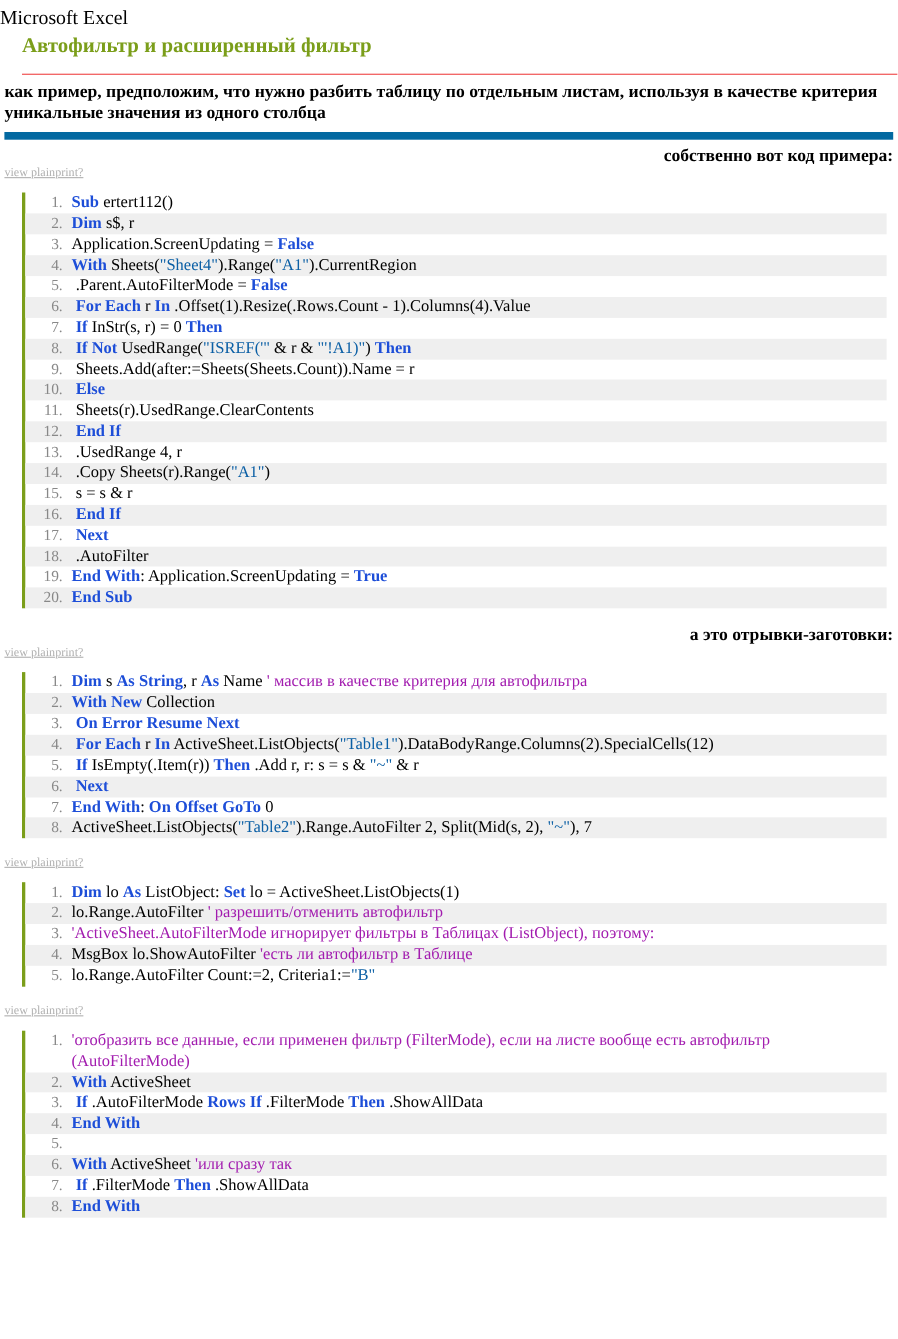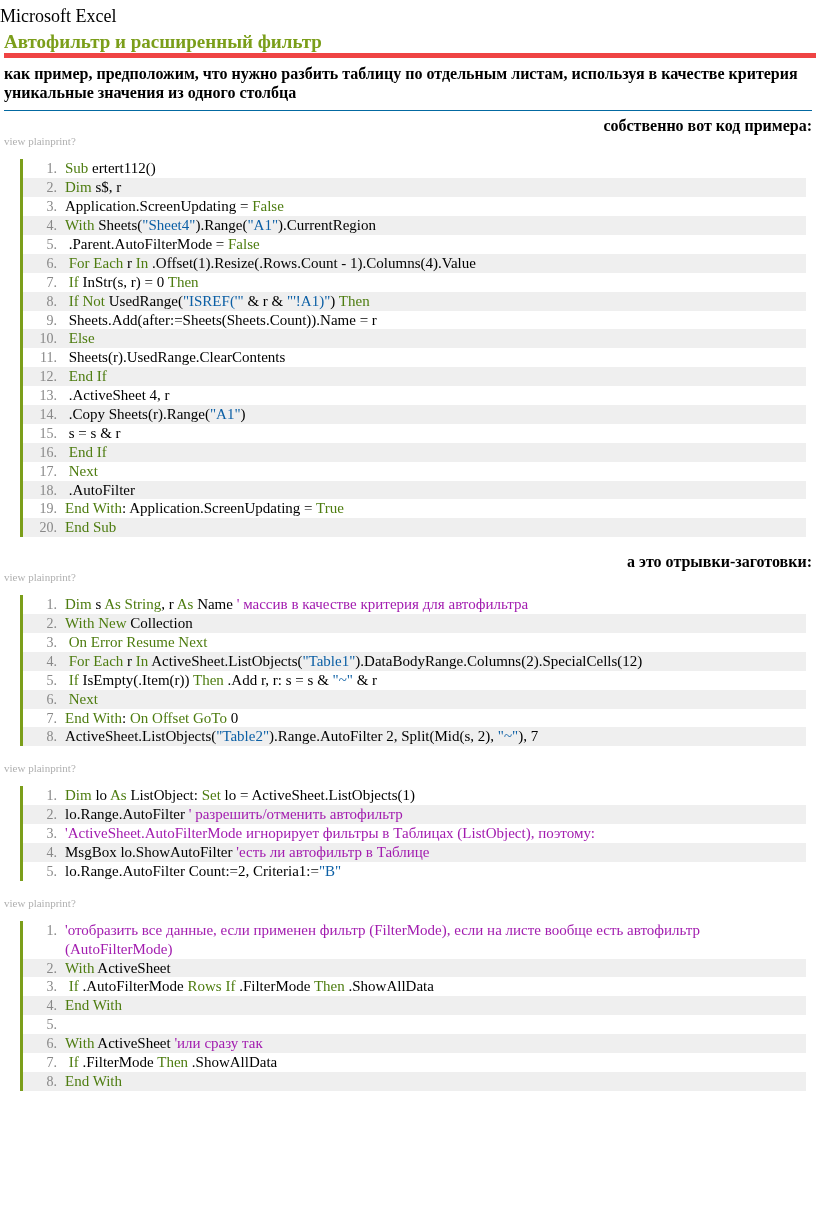--- a/index.html
+++ b/index.html
@@ -12,41 +12,42 @@
   }
   .page-header {
     text-align: left;
     padding: 6px 4px 2px 0;
     font-size: 18px;
   }
   h2.title {
     color: #7b9e1a;
     font-weight: bold;
     font-size: 19px;
-    margin: 2px 0 4px 4px;
-    border-bottom: 5px solid #ef4444;
-    padding-bottom: 0;
+    margin: 2px 0 4px 20px;
+    border-bottom: 1px solid #ef4444;
+    padding-bottom: 14px;
   }
   .intro {
     font-weight: bold;
     margin: 6px 4px 6px 4px;
-    border-bottom: 1px solid #0369a1;
+    border-bottom: 7px solid #0369a1;
     padding-bottom: 8px;
     font-size: 16px;
     line-height: 1.2;
   }
   .subhead {
     font-weight: bold;
     margin: 6px 4px 0 4px;
     font-size: 16px;
     text-align: right;
   }
   .toolbar {
     font-size: 11px;
     color: #b0b0b0;
+    text-decoration: underline;
     margin: 0 0 12px 4px;
   }
   .code-block {
     margin: 12px 10px 16px 20px;
     font-family: "Times New Roman", Times, serif;
   }
   ol.codelist {
     list-style: none;
     padding: 0;
     margin: 0;
@@ -71,21 +72,21 @@
     padding-right: 8px;
     color: #888;
     flex: 0 0 auto;
     font-size: 14px;
   }
   ol.codelist li .code {
     flex: 1 1 auto;
     white-space: pre-wrap;
     word-break: break-word;
   }
-  .kw  { color: #4d7c0f; font-weight: normal; }
+  .kw  { color: #1d4ed8; font-weight: bold; }
   .str { color: #0b5fa5; }
   .cmt { color: #a21caf; }
 </style>
 </head>
 <body>
 
 <div class="page-header">Microsoft Excel</div>
 
 <h2 class="title">Автофильтр и расширенный фильтр</h2>
 
@@ -127,21 +128,21 @@
       <li>
         <span class="code"><span> </span><span class="kw">Else</span></span>
       </li>
       <li>
         <span class="code"><span> Sheets(r).UsedRange.ClearContents</span></span>
       </li>
       <li>
         <span class="code"><span> </span><span class="kw">End If</span></span>
       </li>
       <li>
-        <span class="code"><span> .ActiveSheet 4, r</span></span>
+        <span class="code"><span> .UsedRange 4, r</span></span>
       </li>
       <li>
         <span class="code"><span> .Copy Sheets(r).Range(</span><span class="str">"A1"</span><span>)</span></span>
       </li>
       <li>
         <span class="code"><span> s = s &amp; r</span></span>
       </li>
       <li>
         <span class="code"><span> </span><span class="kw">End If</span></span>
       </li>

